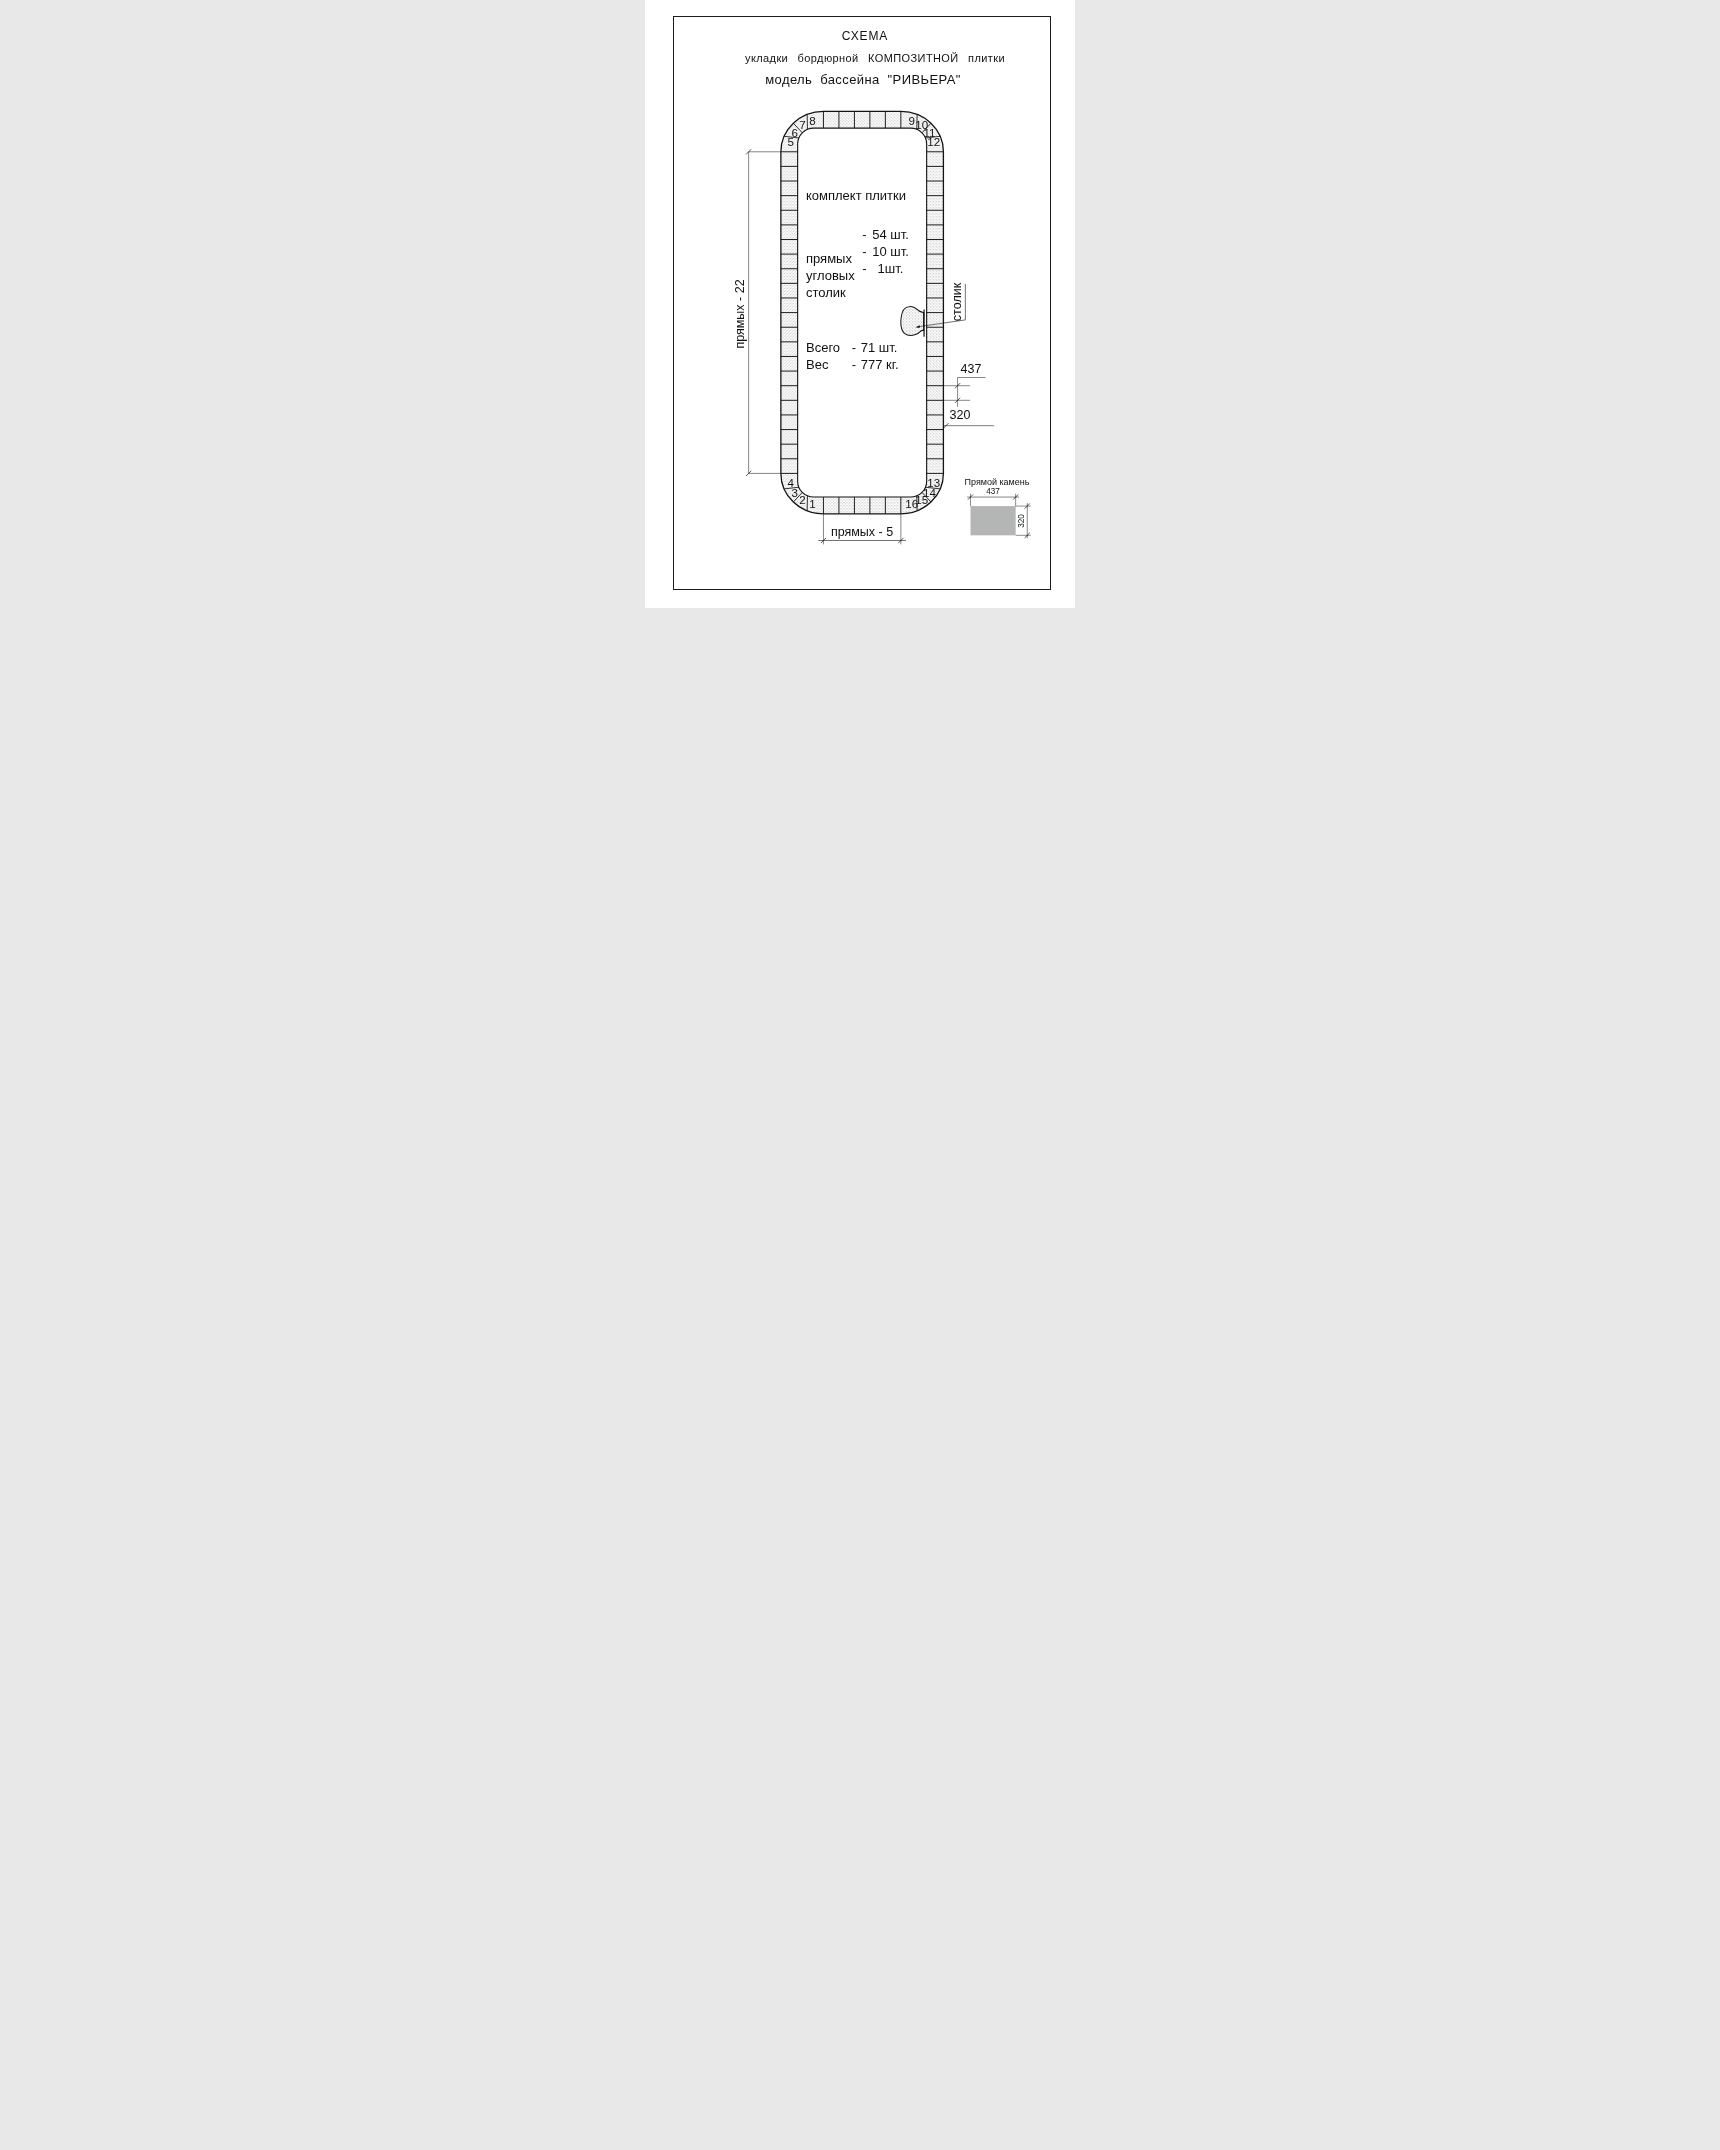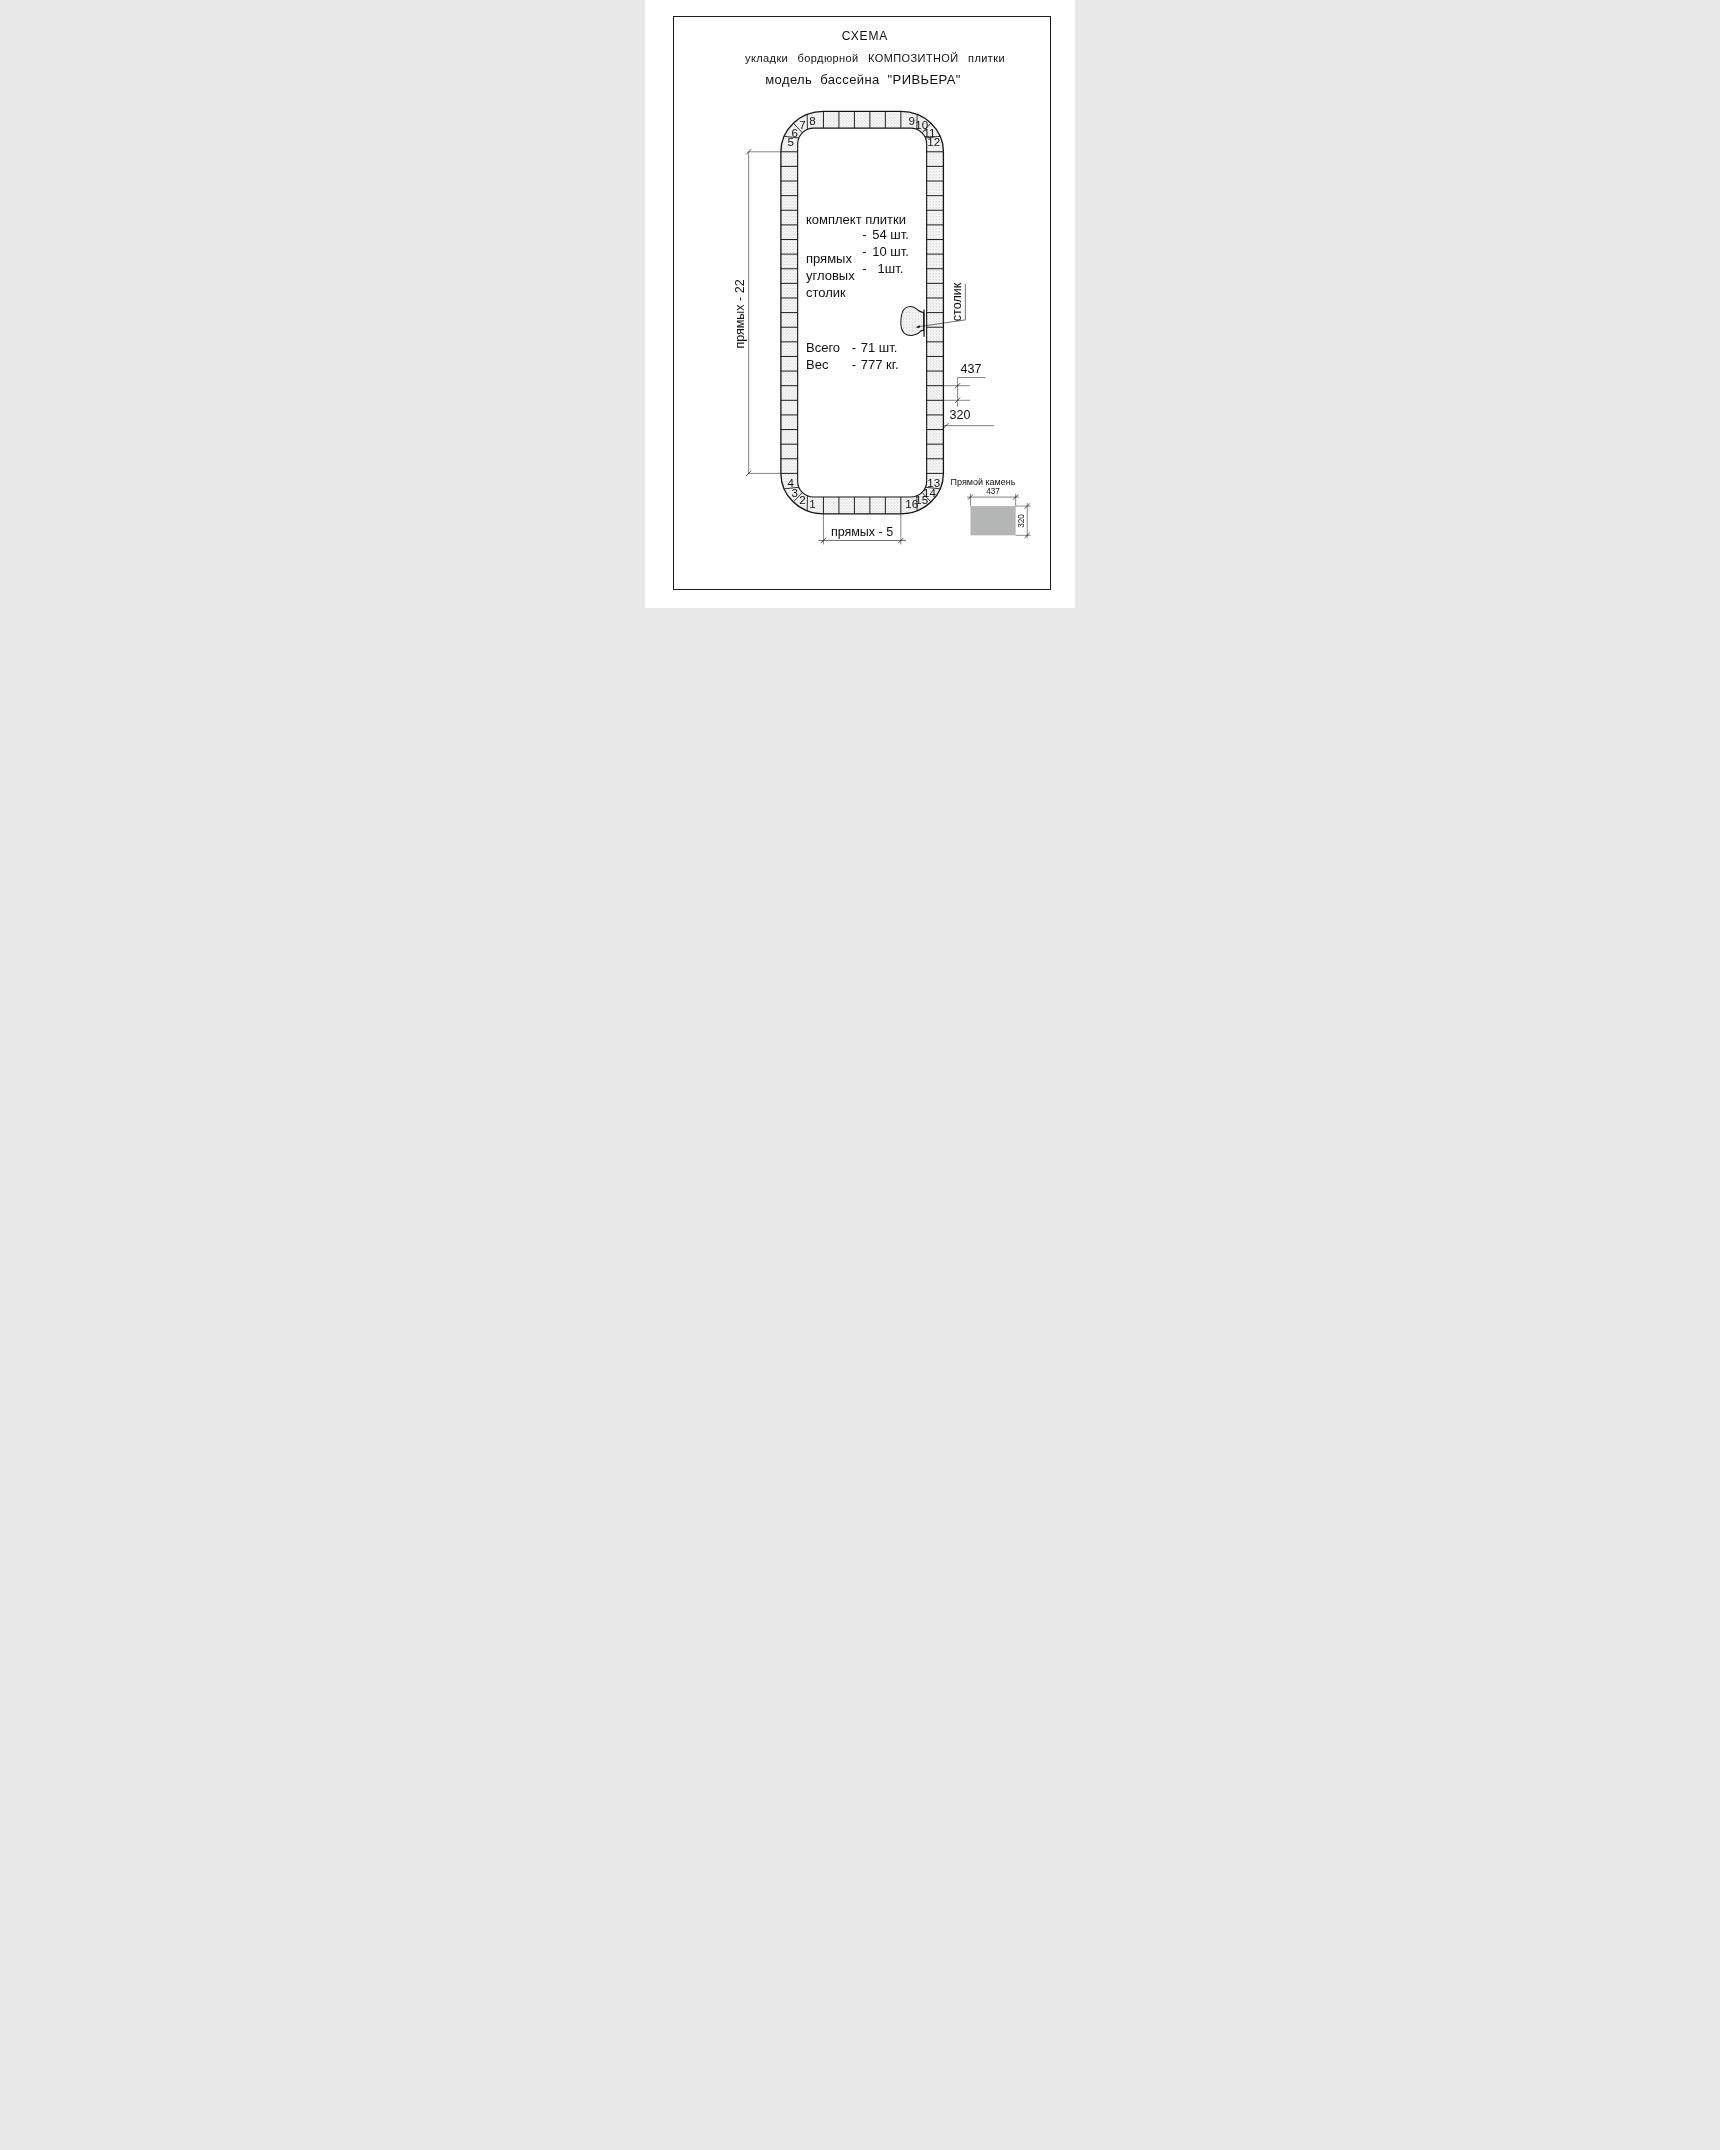--- a/index.html
+++ b/index.html
@@ -208,21 +208,21 @@
         <line x1="889" y1="1170" x2="889" y2="1252" stroke="#141414" stroke-width="1.2"></line>
         <line x1="883" y1="1183" x2="895" y2="1171" stroke="#141414" stroke-width="1.7"></line>
         <line x1="883" y1="1251" x2="895" y2="1239" stroke="#141414" stroke-width="1.7"></line>
       </g>
     </svg>
 
   <div class="lbl b t1" style="left:220px;top:37px">СХЕМА</div>
   <div class="lbl b t2" style="left:230px;top:58px">укладки бордюрной КОМПОЗИТНОЙ плитки</div>
   <div class="lbl b t3" style="left:218px;top:80px">модель бассейна "РИВЬЕРА"</div>
 
-  <div class="lbl body30" style="left:211px;top:220px;">комплект плитки</div>
+  <div class="lbl body30" style="left:211px;top:196px;">комплект плитки</div>
 
   <div class="kitrow" style="top:227px">
     <span class="kl">прямых</span>
     <span class="kd">-</span>
     <span class="kv">54 шт.</span>
   </div>
   <div class="kitrow" style="top:244px">
     <span class="kl">угловых</span>
     <span class="kd">-</span>
     <span class="kv">10 шт.</span>
@@ -243,17 +243,17 @@
     <span class="kd">-</span>
     <span class="kv">777 кг.</span>
   </div>
 
   <div class="lbl rot dim29" style="left:96px;top:314px">прямых - 22</div>
   <div class="lbl dim29" style="left:217px;top:533px">прямых - 5</div>
   <div class="lbl rot dim29" style="left:313px;top:302px">столик</div>
   <div class="lbl dim29" style="left:326px;top:370px">437</div>
   <div class="lbl dim29" style="left:315px;top:416px">320</div>
 
-  <div class="lbl leg21" style="left:338px;top:483px">Прямой камень</div>
+  <div class="lbl leg21" style="left:352px;top:483px">Прямой камень</div>
   <div class="lbl leg19" style="left:348px;top:492px">437</div>
   <div class="lbl rot leg19" style="left:377px;top:521px">320</div>
 </div>
 
 
 </body></html>

